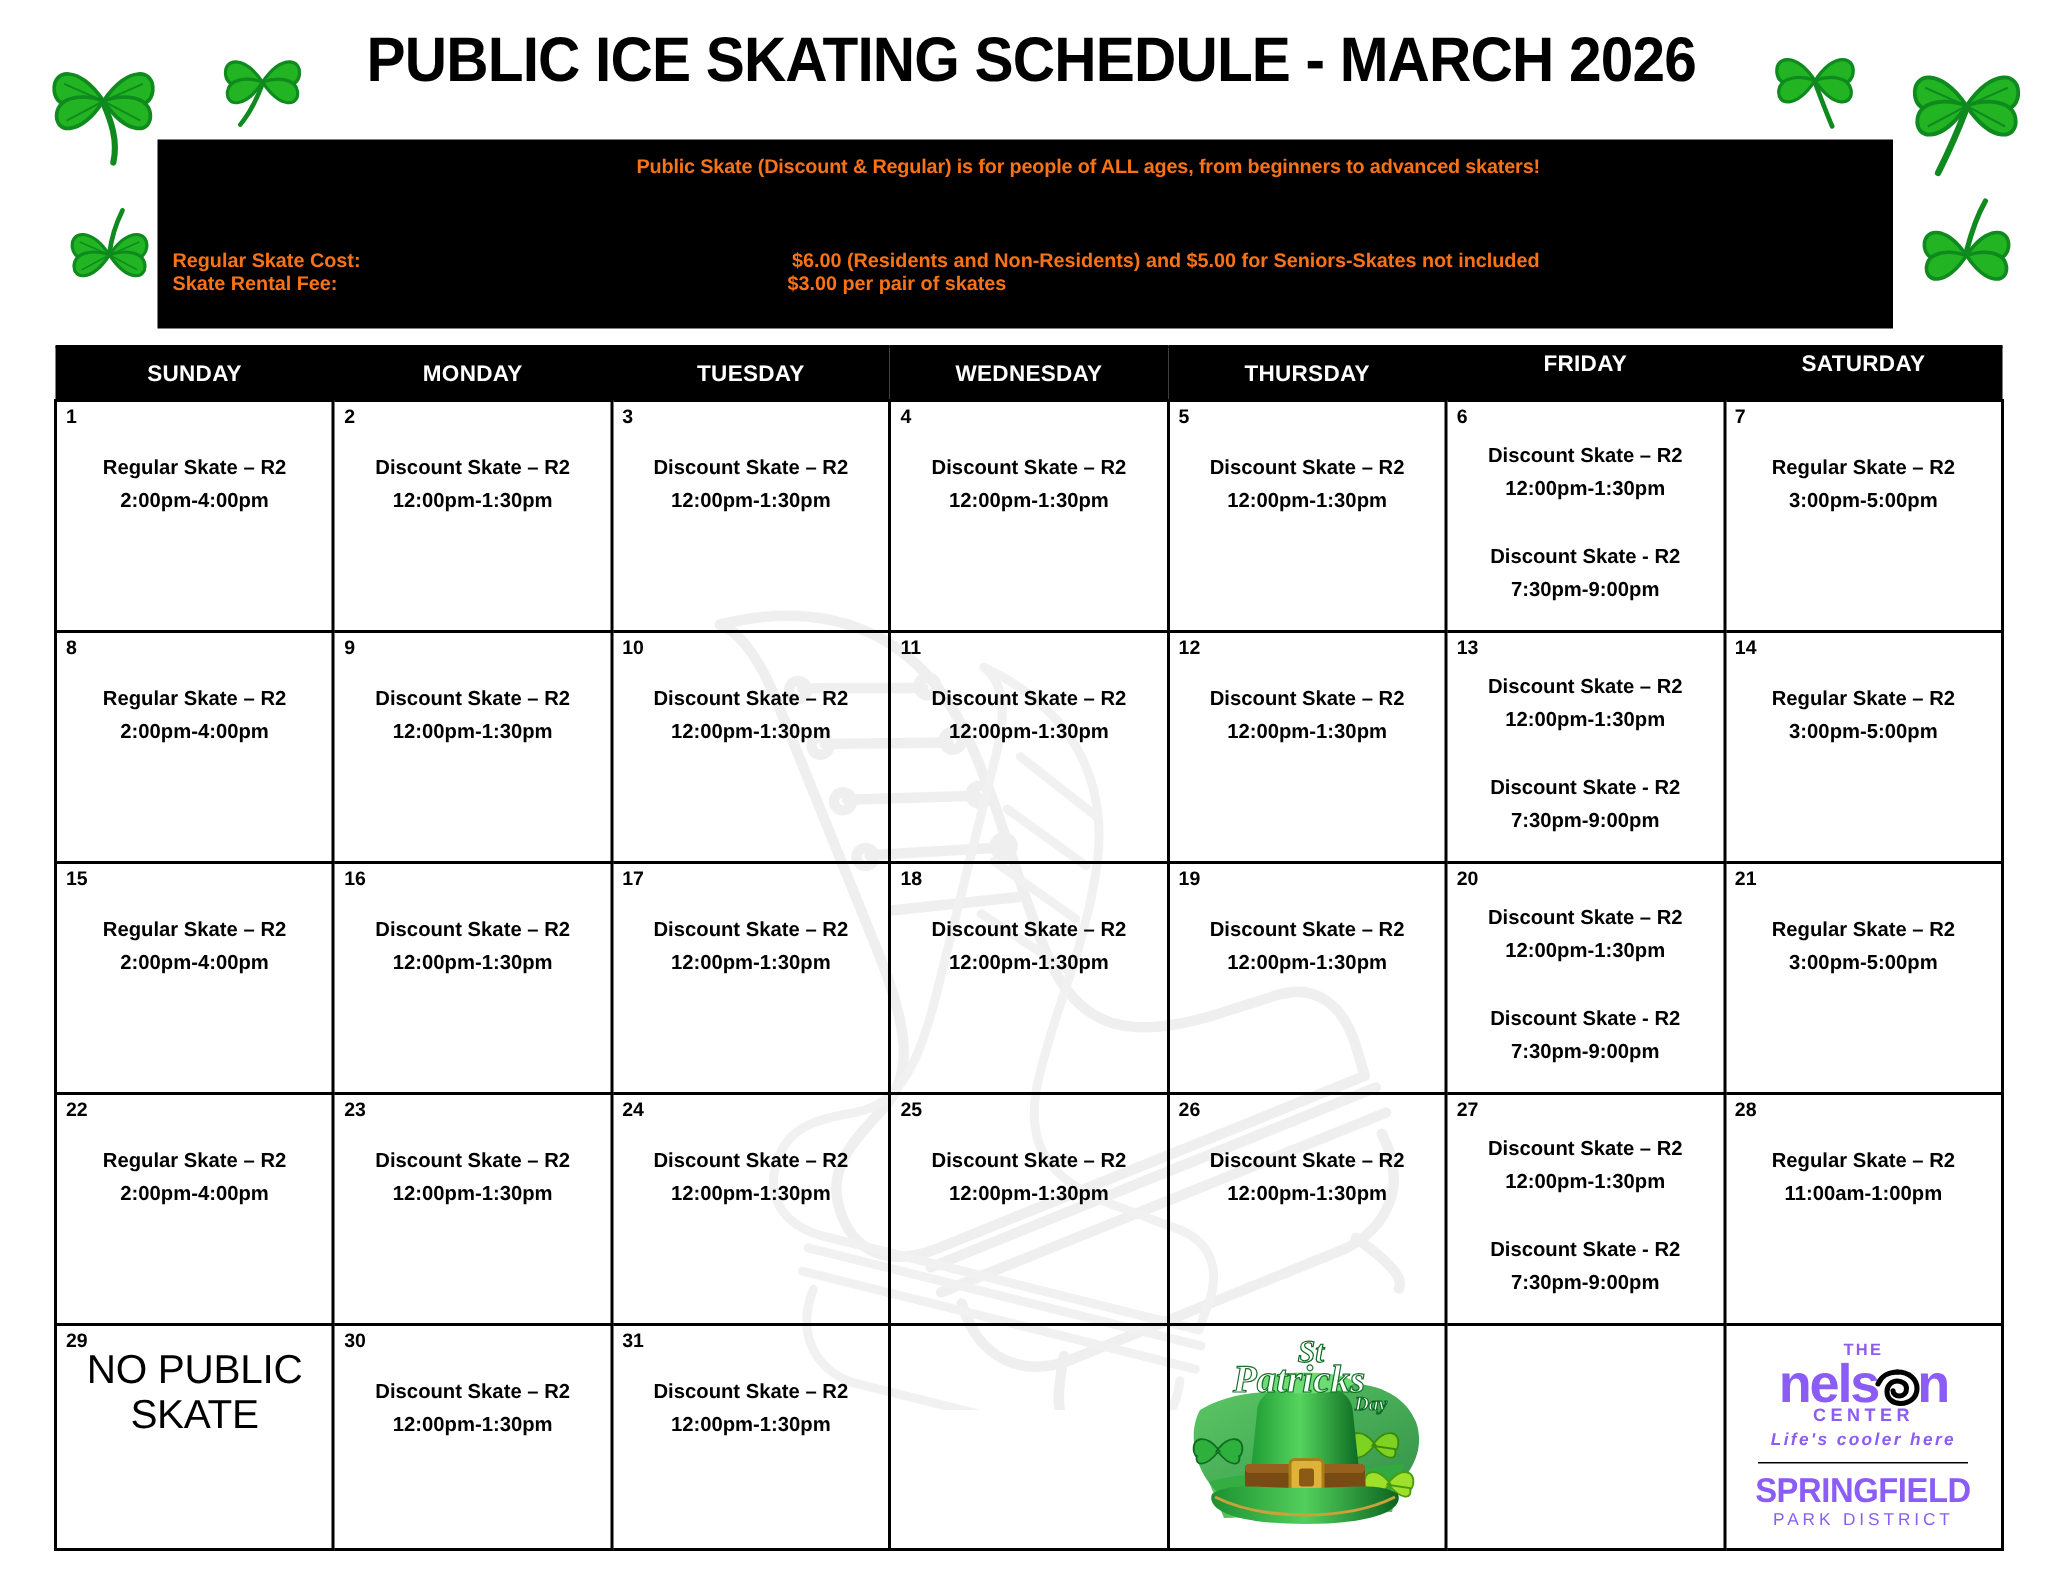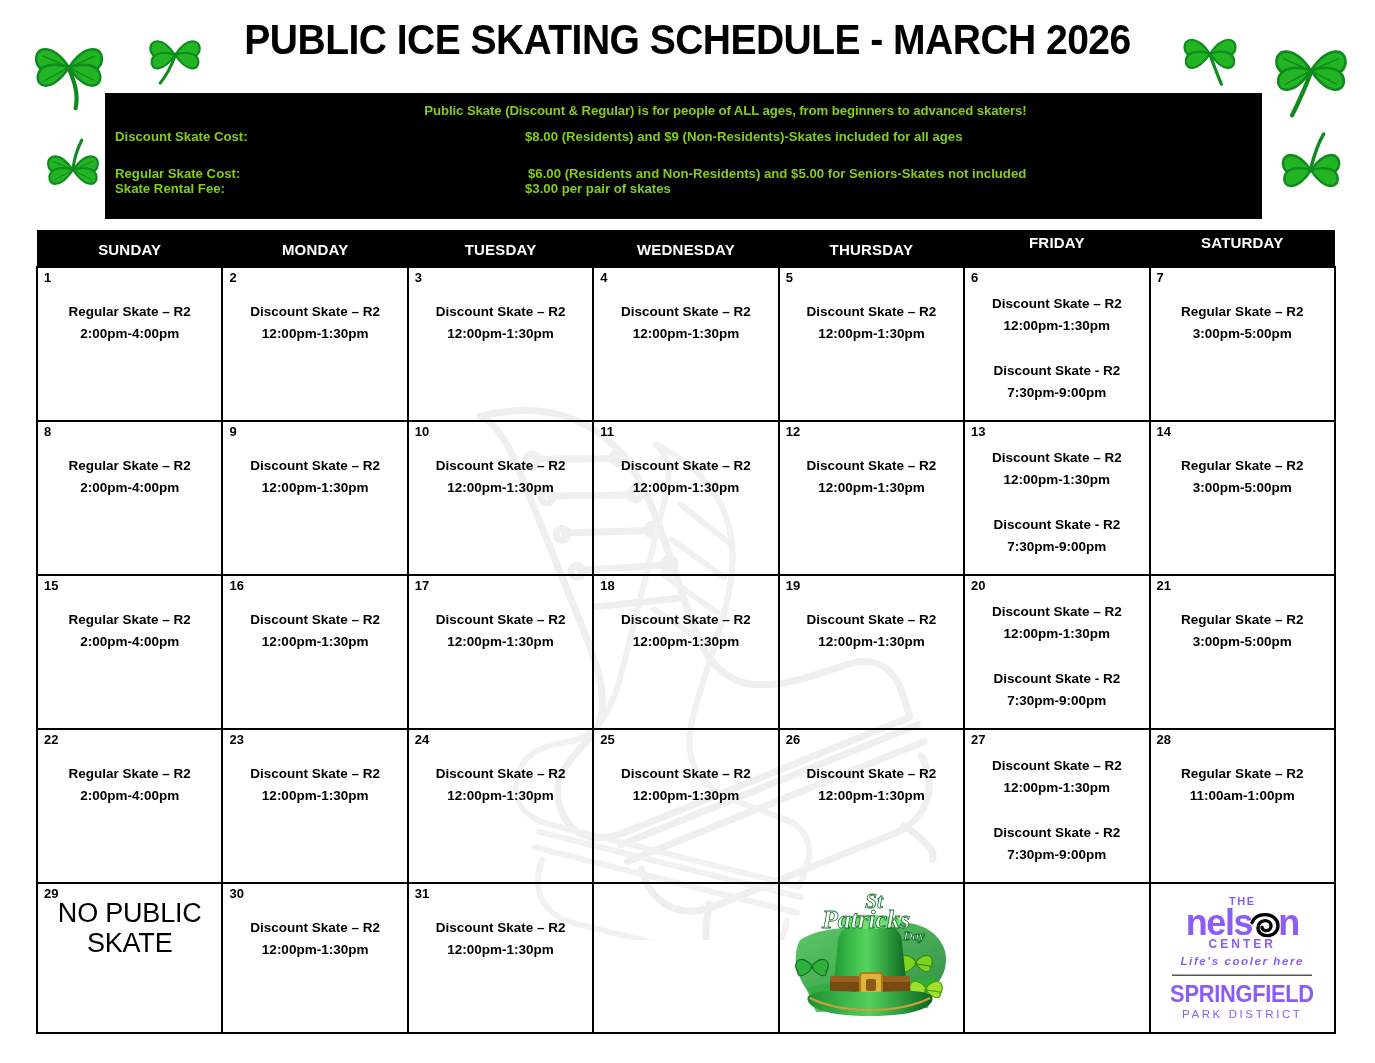--- a/index.html
+++ b/index.html
@@ -36,21 +36,21 @@
     transform: scaleX(0.93);
     white-space: nowrap;
   }
 
   
   #info-banner {
     position: absolute;
     left: 105px; top: 93px;
     width: 1157px; height: 126px;
     background: #000;
-    color: #84cc16;
+    color: #f97316;
     font-weight: bold;
     font-size: 13.2px;
   }
   #banner-headline {
     position: absolute;
     left: 0; top: 10px;
     width: 1157px;
     text-align: center;
     padding-left: 84px;
     box-sizing: border-box;
@@ -304,24 +304,20 @@
   </svg>
 </div>
 
 <div id="title-bar">
   <span id="page-title">PUBLIC ICE SKATING SCHEDULE - MARCH 2026</span>
 </div>
 
 <div id="info-banner">
   <div id="banner-headline">Public Skate (Discount &amp; Regular) is for people of ALL ages, from beginners to advanced skaters!</div>
 
-  <div class="banner-row" id="banner-row-0">
-    <span class="label">Discount Skate Cost:</span>
-    <span class="value">$8.00 (Residents) and $9 (Non-Residents)-Skates included for all ages</span>
-  </div>
   <div class="banner-row" id="banner-row-1">
     <span class="label">Regular Skate Cost:</span>
     <span class="value">$6.00 (Residents and Non-Residents) and $5.00 for Seniors-Skates not included</span>
   </div>
   <div class="banner-row" id="banner-row-2">
     <span class="label">Skate Rental Fee:</span>
     <span class="value">$3.00 per pair of skates</span>
   </div>
 </div>
 

